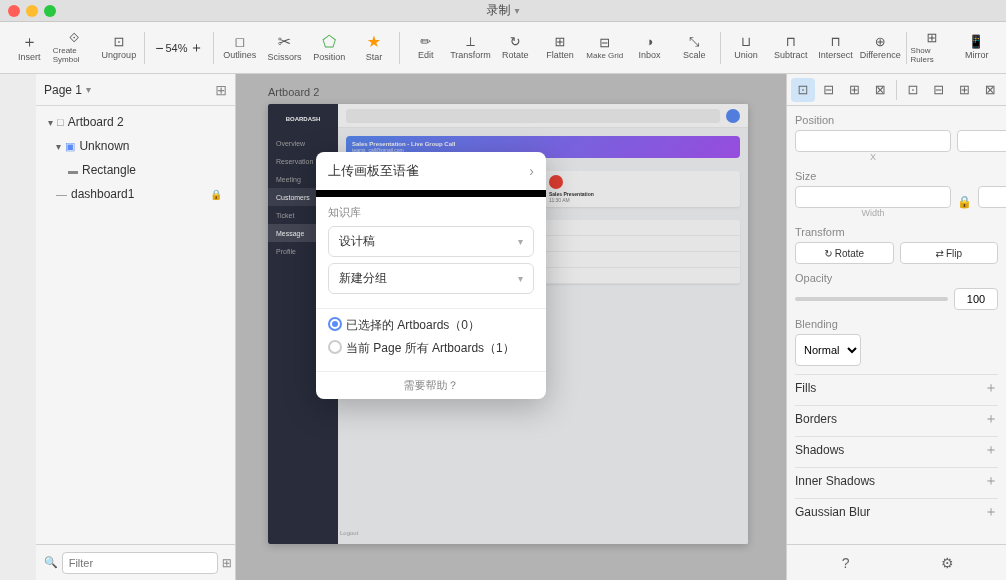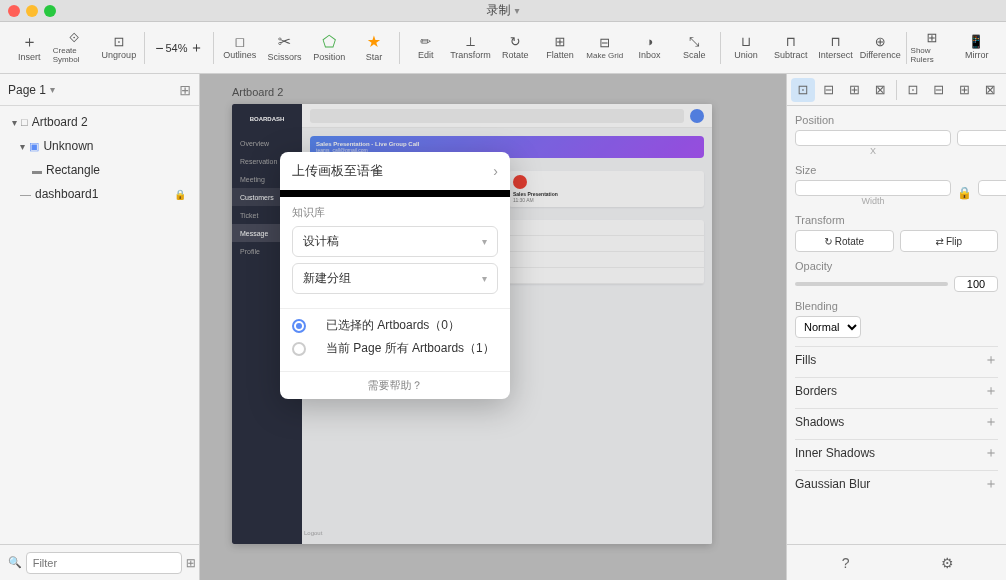--- a/index.html
+++ b/index.html
@@ -85,20 +85,21 @@
       font-size: 11px;
       color: #333;
       gap: 2px;
       padding: 0 6px;
     }
 
     
     .main-layout {
       display: flex;
       height: calc(580px - 22px - 52px);
+      padding-left: 36px;
     }
 
     
     .sidebar-left {
       width: 200px;
       background: #f5f5f5;
       border-right: 1px solid #d0d0d0;
       display: flex;
       flex-direction: column;
     }
@@ -241,22 +242,21 @@
       border: 1px solid #ddd;
       border-radius: 6px;
       font-size: 12px;
       color: #333;
       margin-bottom: 6px;
       cursor: pointer;
     }
     .popup-radio-group { padding: 8px 12px; border-bottom: 1px solid #eee; }
     .popup-radio-item {
       display: flex;
-      align-items: center;
-      gap: 20px;
+      gap: 4px;
       margin-bottom: 6px;
       font-size: 12px;
     }
     .radio-circle {
       width: 14px; height: 14px;
       border-radius: 50%;
       border: 2px solid #ccc;
       display: flex;
       align-items: center;
       justify-content: center;
@@ -331,21 +331,21 @@
       margin-bottom: 4px;
     }
     .prop-row {
       display: flex;
       gap: 6px;
       margin-bottom: 4px;
       align-items: center;
     }
     .prop-input {
       flex: 1;
-      height: 16px;
+      height: 22px;
       border: 1px solid #d0d0d0;
       border-radius: 4px;
       padding: 0 6px;
       font-size: 11px;
       background: white;
       text-align: center;
     }
     .prop-sub-label {
       font-size: 9px;
       color: #aaa;
@@ -368,21 +368,21 @@
       gap: 6px;
     }
     .opacity-slider {
       flex: 1;
       height: 4px;
       background: #d0d0d0;
       border-radius: 2px;
     }
     .blend-select {
       flex: 1;
-      height: 22px;
+      height: 32px;
       border: 1px solid #d0d0d0;
       border-radius: 4px;
       font-size: 11px;
       background: white;
       padding: 0 4px;
     }
     .transform-row {
       display: flex;
       gap: 6px;
     }

